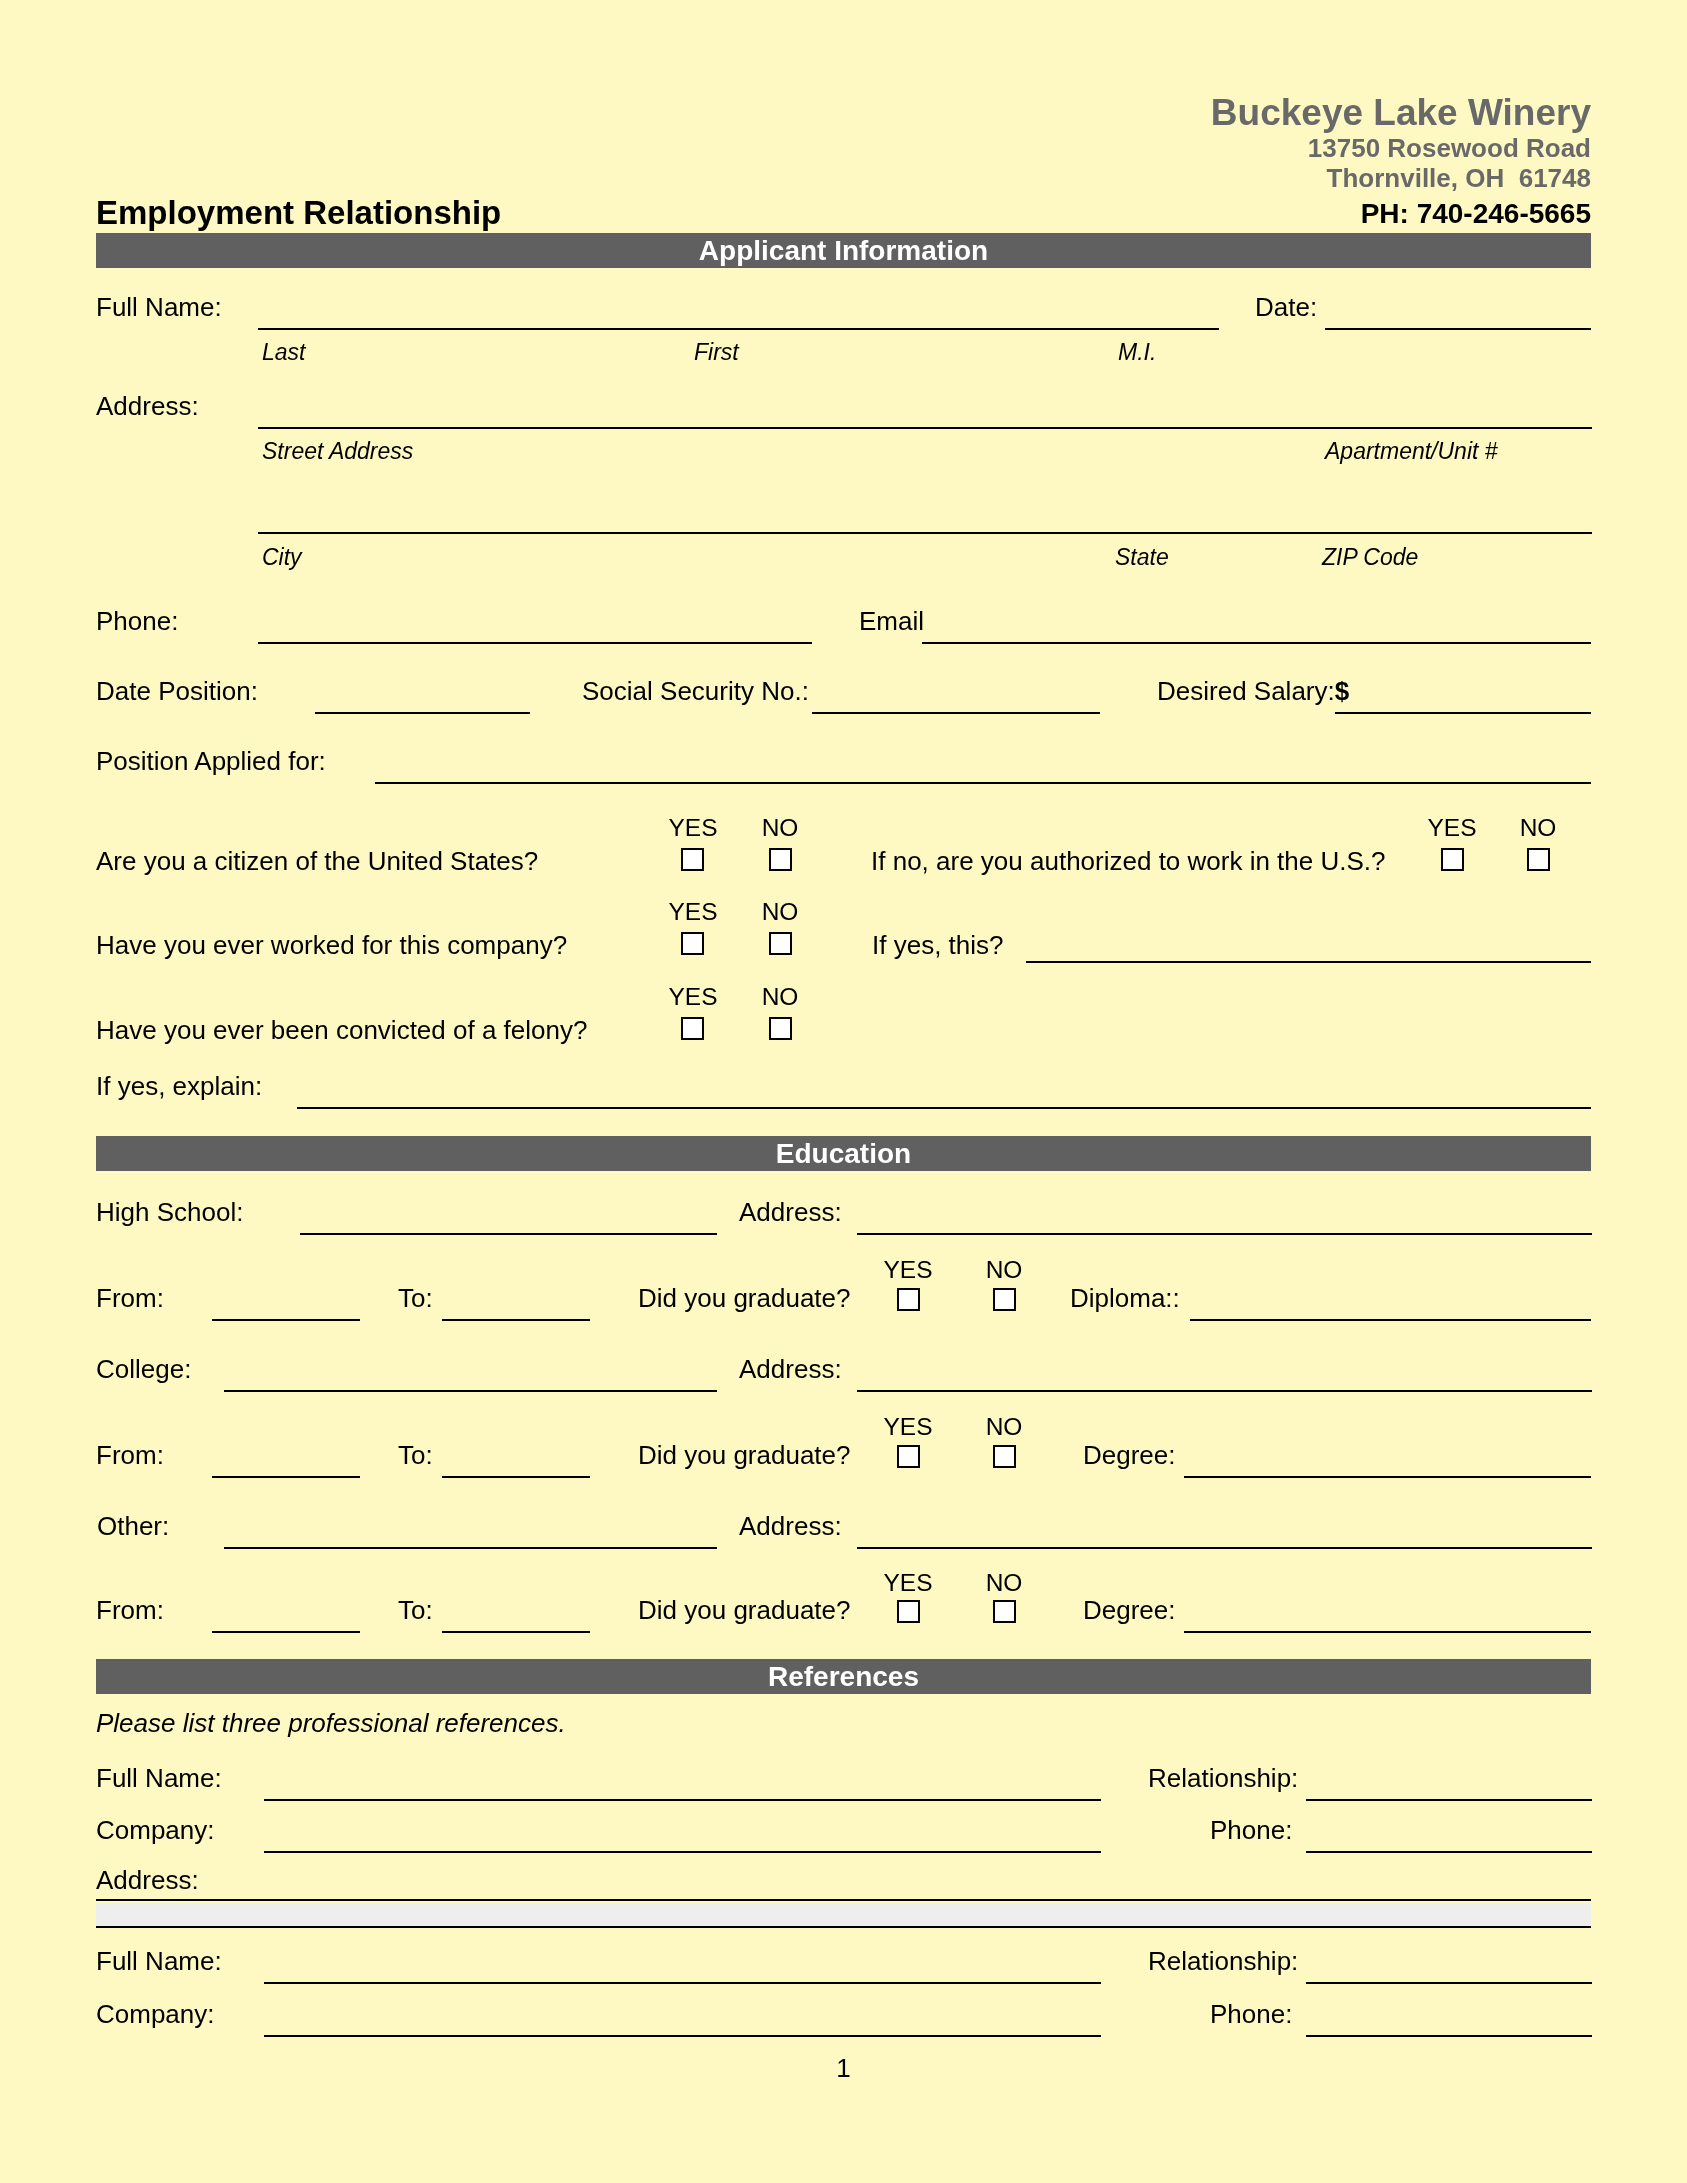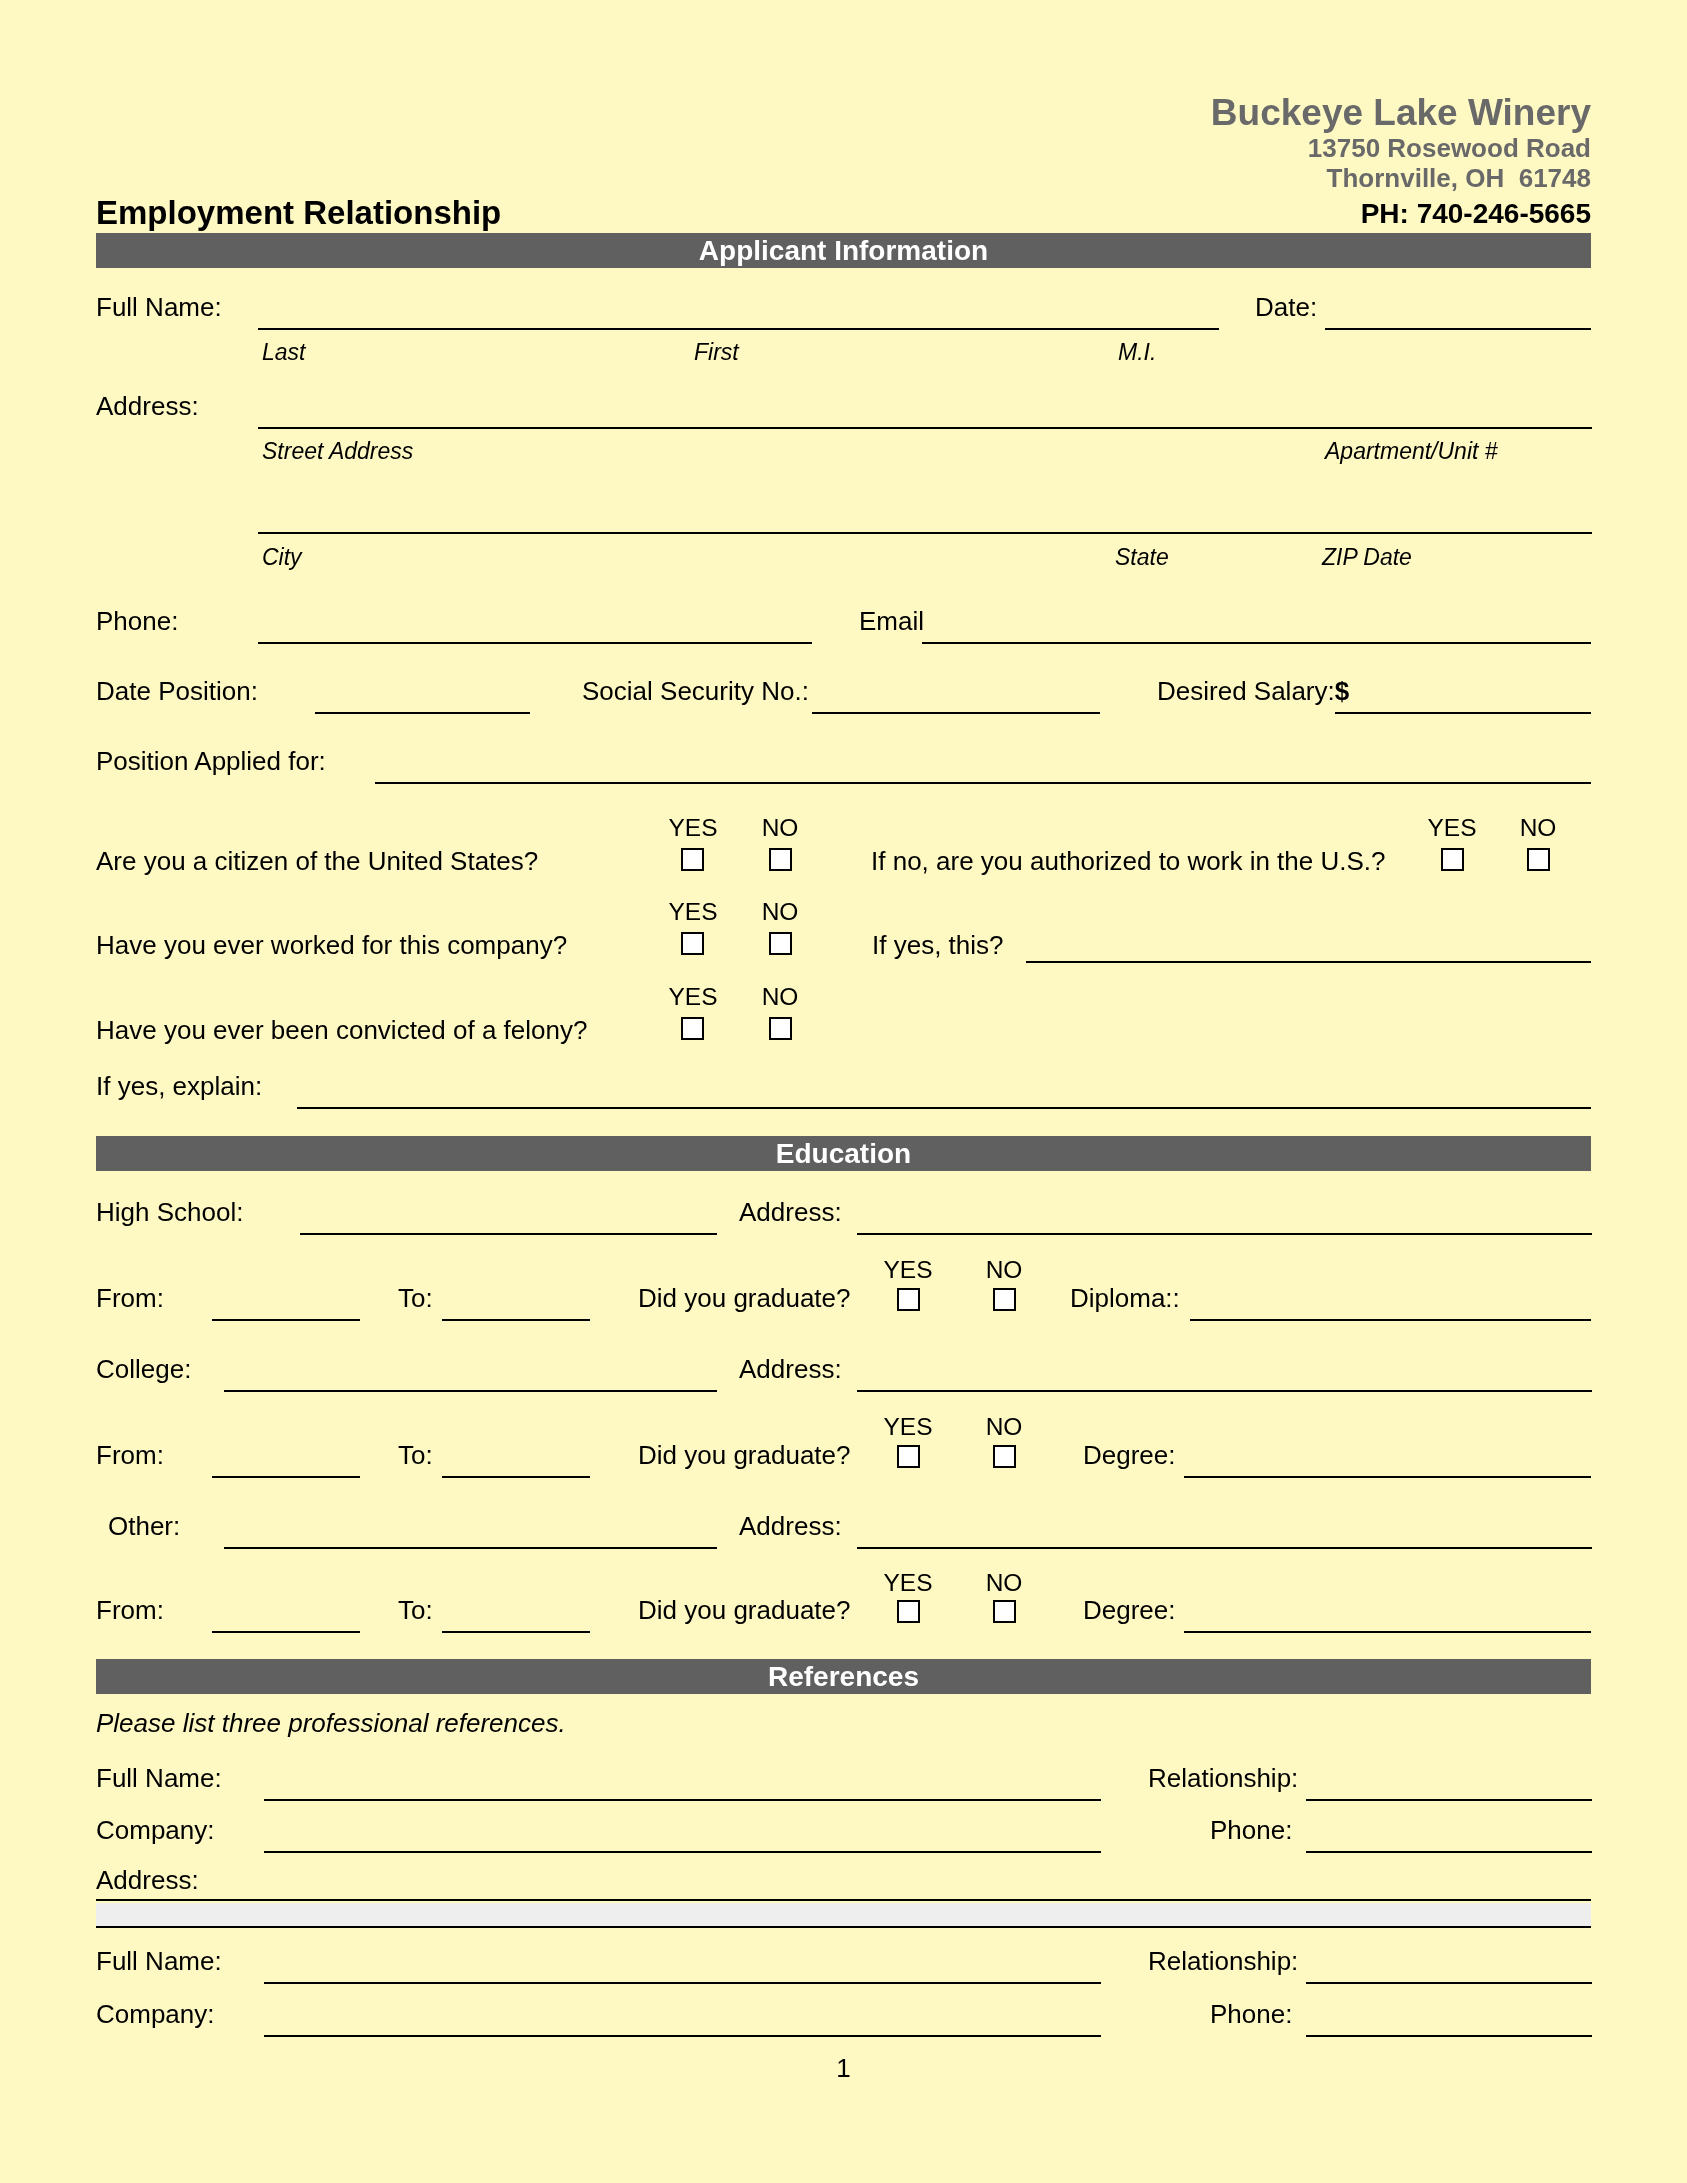--- a/index.html
+++ b/index.html
@@ -71,21 +71,21 @@
   <div class="row" style="top:434px;height:28px">
     <span class="sub" style="left:166px">Street Address</span>
     <span class="sub" style="left:1229px">Apartment/Unit #</span>
   </div>
   <div class="row" style="top:494px;height:40px">
     <div class="line" style="left:162px;width:1334px"></div>
   </div>
   <div class="row" style="top:540px;height:28px">
     <span class="sub" style="left:166px">City</span>
     <span class="sub" style="left:1019px">State</span>
-    <span class="sub" style="left:1226px">ZIP Date</span>
+    <span class="sub" style="left:1226px">ZIP Code</span>
   </div>
 
   <div class="row" style="top:604px;height:40px">
     <span class="lbl" style="left:0">Phone:</span>
     <div class="line" style="left:162px;width:554px"></div>
     <span class="lbl" style="left:763px">Email</span>
     <div class="line" style="left:826px;width:669px"></div>
   </div>
 
   <div class="row" style="top:674px;height:40px">
@@ -184,21 +184,21 @@
     <span class="lbl" style="left:302px">To:</span>
     <div class="line" style="left:346px;width:148px"></div>
     <span class="lbl" style="left:542px">Did you graduate?</span>
     <div class="cb" style="left:801px;top:1.7px"></div>
     <div class="cb" style="left:897px;top:1.7px"></div>
     <span class="lbl" style="left:987px">Degree:</span>
     <div class="line" style="left:1088px;width:407px"></div>
   </div>
 
   <div class="row" style="top:1509px;height:40px">
-    <span class="lbl" style="left:12px">Other:</span>
+    <span class="lbl" style="left:1px">Other:</span>
     <div class="line" style="left:128px;width:493px"></div>
     <span class="lbl" style="left:643px">Address:</span>
     <div class="line" style="left:761px;width:735px"></div>
   </div>
   <div class="row" style="top:1569px;height:28px">
     <span class="yn" style="left:812px">YES</span>
     <span class="yn" style="left:908px">NO</span>
   </div>
   <div class="row" style="top:1598px;height:35px">
     <span class="lbl" style="left:0">From:</span>

